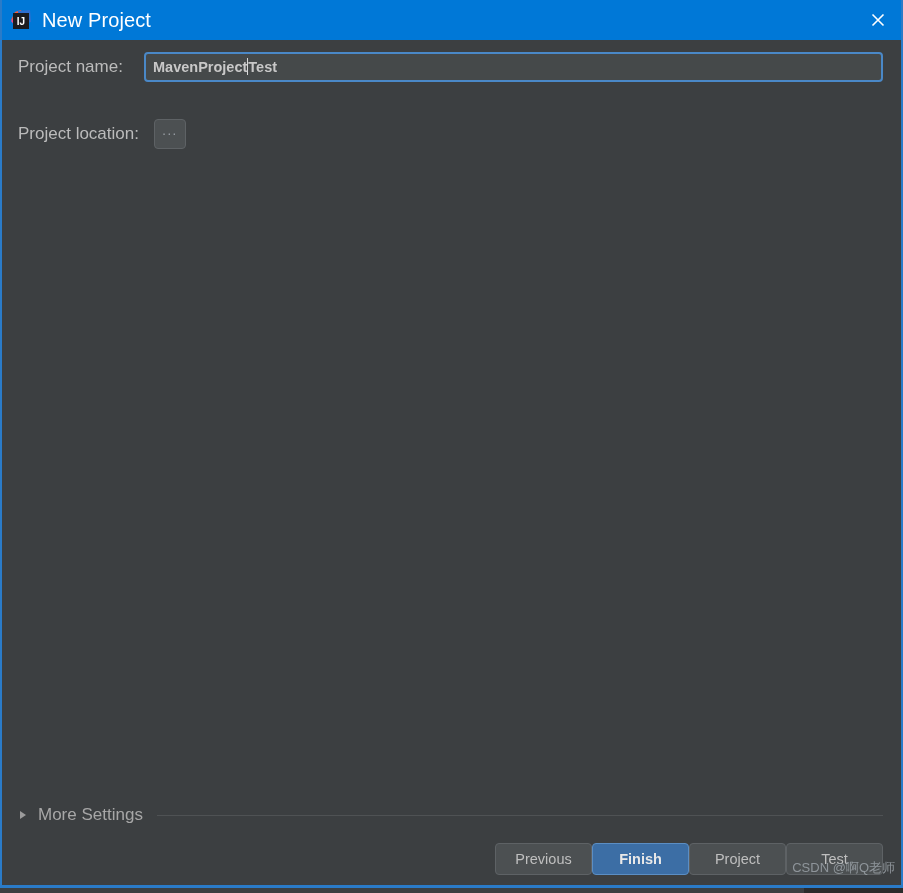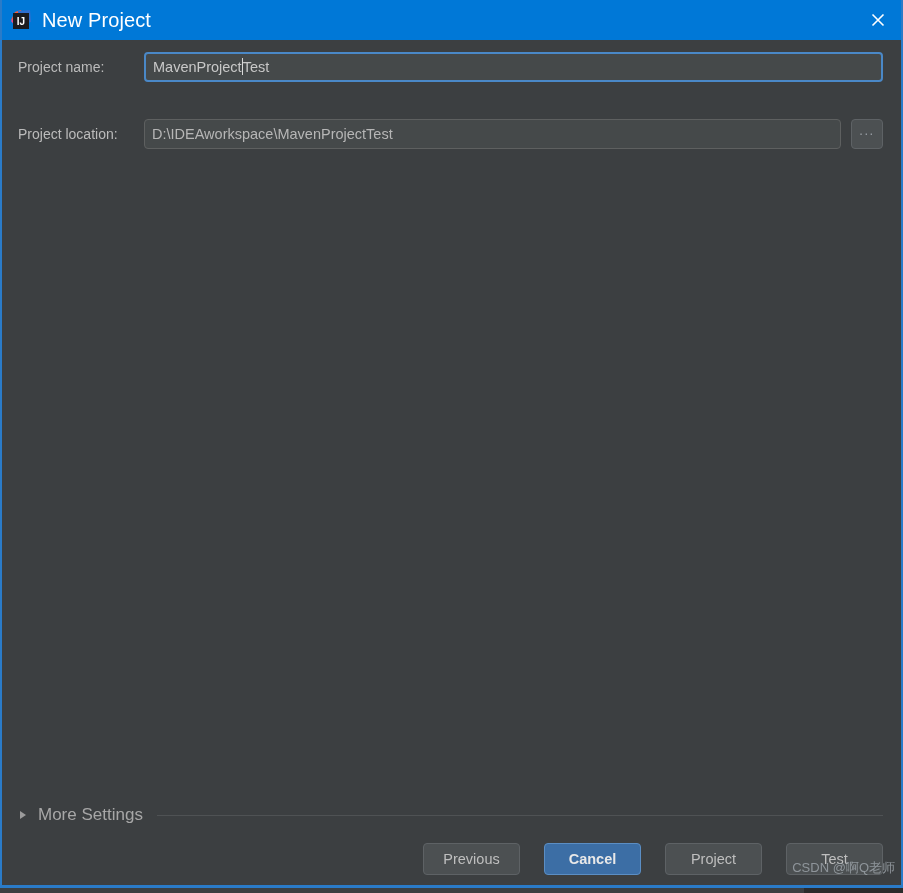--- a/index.html
+++ b/index.html
@@ -95,39 +95,40 @@
     display: flex;
     align-items: center;
     left: 16px;
     right: 18px;
   }
   .row-name { top: 12px; }
   .row-loc  { top: 56px; margin-top: 23px; }
 
   .field-label {
     color: #bbbbbb;
-    font-size: 14px;
+    font-size: 17px;
     width: 126px;
     flex: 0 0 126px;
     white-space: nowrap;
   }
 
   .text-field {
     box-sizing: border-box;
     height: 30px;
     background: #45494a;
     color: #b6b6b6;
     font-size: 14.5px;
     line-height: 28px;
     padding: 0 7px;
     border: 1px solid #5e6060;
     border-radius: 4px;
     white-space: nowrap;
     overflow: hidden;
     position: relative;
+    font-weight: bold;
   }
   .text-field.focused {
     border: 2px solid #4a88c7;
     background: #45494a;
     line-height: 26px;
     color: #c8c8c8;
   }
   .field-name { flex: 1 1 auto; }
   .field-loc  { flex: 1 1 auto; }
 
@@ -191,21 +192,20 @@
     margin-left: 14px;
   }
 
   
   .button-bar {
     position: absolute;
     right: 18px;
     bottom: 10px;
     display: flex;
     align-items: center;
-    gap: 24px;
   }
   .btn {
     box-sizing: border-box;
     min-width: 97px;
     height: 32px;
     padding: 0 14px;
     background: #4c5052;
     border: 1px solid #5e6265;
     border-radius: 4px;
     color: #bfbfbf;
@@ -266,33 +266,32 @@
 
       <div class="form-row row-name">
         <div class="field-label">Project name:</div>
         <div class="text-field focused field-name">
           <span>MavenProject</span><span class="caret"></span><span>Test</span>
         </div>
       </div>
 
       <div class="form-row row-loc">
         <div class="field-label">Project location:</div>
-        <div class="text-field field-loc">D:\IDEAworkspace\MavenProjectTest</div>
         <div class="browse-btn">...</div>
       </div>
 
       <div class="more-settings">
         <span class="disclosure"></span>
         <span class="more-label">More Settings</span>
         <span class="sep-line"></span>
       </div>
 
       <div class="button-bar">
         <div class="btn">Previous</div>
-        <div class="btn primary">Cancel</div>
+        <div class="btn primary">Finish</div>
         <div class="btn">Project</div>
         <div class="btn">Test</div>
       </div>
 
       <div class="watermark">CSDN @啊Q老师</div>
 
     </div>
   </div>
 </div>
 

